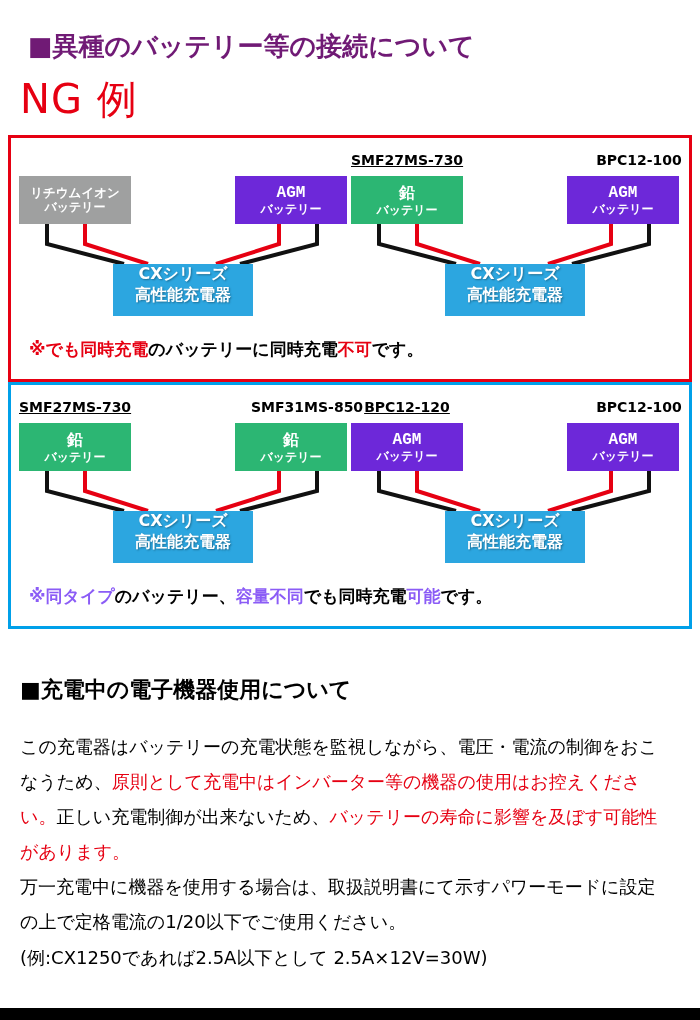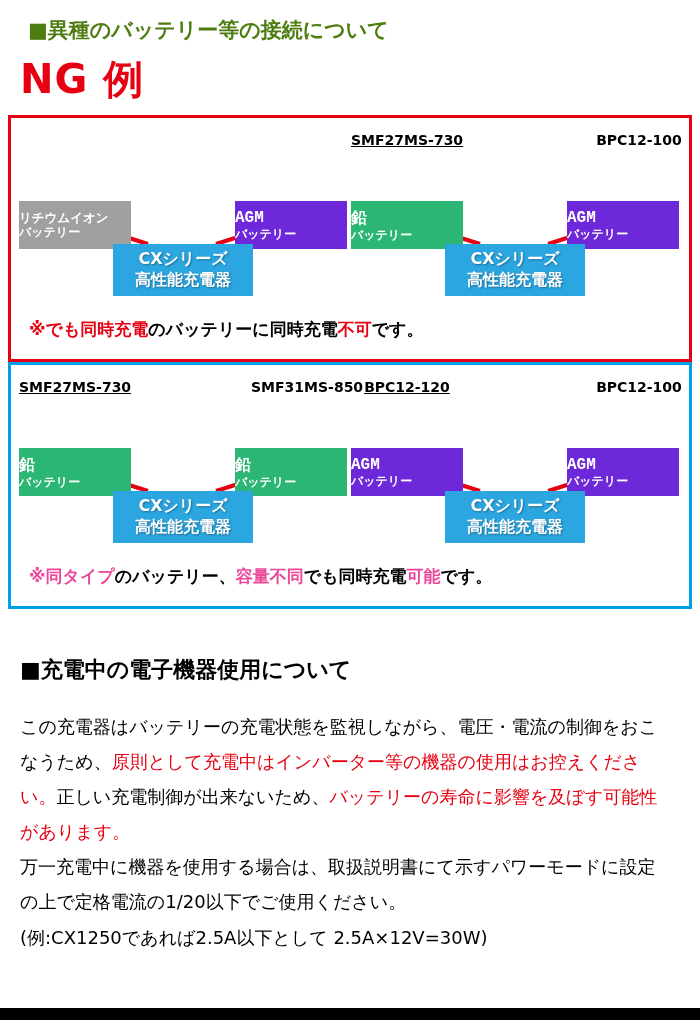--- a/index.html
+++ b/index.html
@@ -1,59 +1,59 @@
 <!DOCTYPE html>
 <html><head>
 <meta charset="utf-8">
 <style>
   * { margin:0; padding:0; box-sizing:border-box; }
   html,body { background:#ffffff; }
   body { font-family:"DejaVu Sans","Liberation Sans",sans-serif; }
   .page { position:relative; width:700px; height:1020px; background:#ffffff; overflow:hidden; }
 
-  .sec-heading-green { color:#4d7c0f; font-size:21px; font-weight:bold; padding:16px 0 0 28px; }
-  .big-title { font-size:40px; font-weight:bold; margin:8px 0 8px 20px; letter-spacing:1px; }
+  .sec-heading-green { color:#701a75; font-size:26px; font-weight:bold; padding:29px 0 0 28px; }
+  .big-title { font-size:40px; font-weight:normal; margin:8px 0 8px 20px; letter-spacing:1px; }
   .big-title.ng { color:#e60012; }
   .big-title.ok { color:#00a0e9; margin-top:20px; }
 
   .frame { width:684px; margin:0 auto; padding:12px 6px 18px; background:#fff; }
   .frame.ng { border:3px solid #e60012; }
   .frame.ok { border:3px solid #00a0e9; }
 
   .diagram-row { display:flex; }
   .diagram { position:relative; width:332px; height:166px; }
 
   .wires { position:absolute; left:0; top:0; width:332px; height:166px; }
   .w-red   { stroke:#e60012; stroke-width:4; fill:none; }
   .w-black { stroke:#111111; stroke-width:4; fill:none; }
 
   .model-label { position:absolute; top:2px; width:112px; text-align:center;
                  font-size:14px; font-weight:bold; color:#000; white-space:nowrap; }
   .model-label.left  { left:2px;text-decoration:underline; }
   .model-label.right { left:234px; }
 
   .batt { position:absolute; top:26px; width:112px; height:48px; color:#fff; font-weight:bold;
-          display:flex; flex-direction:column; justify-content:center; line-height:1.25;margin-top:45px; }
+          text-align:center; display:flex; flex-direction:column; justify-content:center; line-height:1.25; }
   .batt.left  { left:2px; }
   .batt.right { left:218px; }
   .batt-gray  { background:#9fa0a0; }
   .batt-black { background:#6d28d9;font-family:Liberation Mono, monospace; }
   .batt-green { background:#2cb673; }
   .batt .l1 { font-size:16px; }
   .batt .l1.small { font-size:12.5px; }
   .batt .l2 { font-size:12px; }
 
   .charger { position:absolute; left:96px; top:114px; width:140px; height:52px; background:#2ca6e0;
              color:#fff; font-weight:bold; text-align:center; display:flex; flex-direction:column;
-             justify-content:center; line-height:1.3; text-shadow:1px 1px 2px rgba(0,0,0,.35); }
+             justify-content:flex-start; line-height:1.3; text-shadow:1px 1px 2px rgba(0,0,0,.35); }
   .charger .c1, .charger .c2 { font-size:16px; }
 
   .note { margin:22px 0 0 12px; font-size:17px; font-weight:bold; color:#000; }
   .note .red  { color:#e60012; }
-  .note .blue { color:#ec4899; }
+  .note .blue { color:#8b5cf6; }
 
   .usage-heading { font-size:22px; font-weight:bold; color:#000; margin:46px 0 24px 20px; }
   .usage-wrap { width:672px; padding-left:20px; }
   .usage-body { font-size:18px; line-height:1.95; color:#000; }
   .usage-body .red { color:#e60012; }
 
   .bottom-bar { position:absolute; left:0; bottom:0; width:700px; height:12px; background:#000; }
 </style>
 </head>
 <body>

